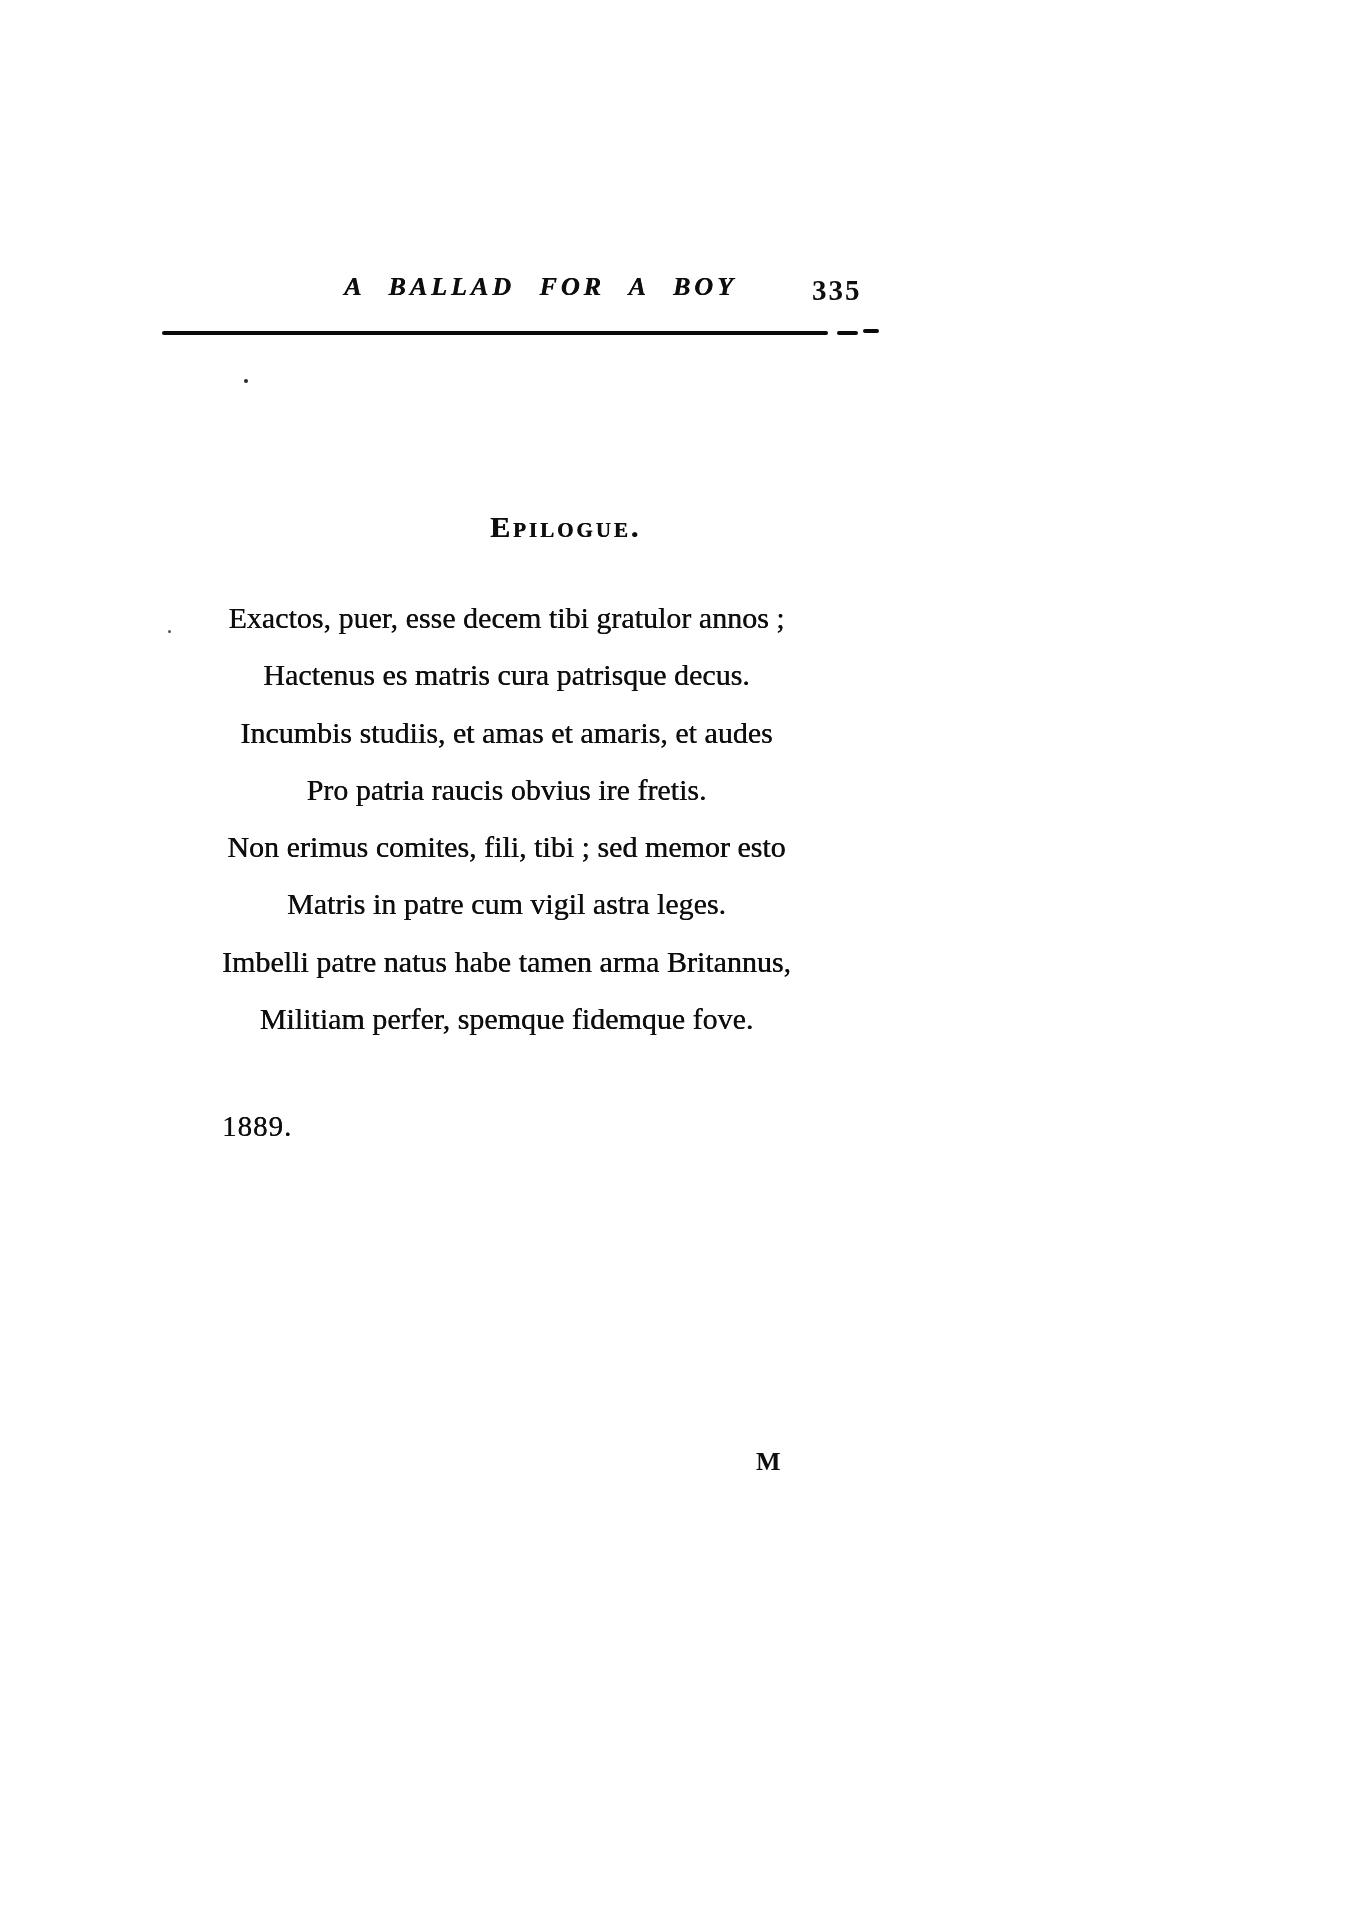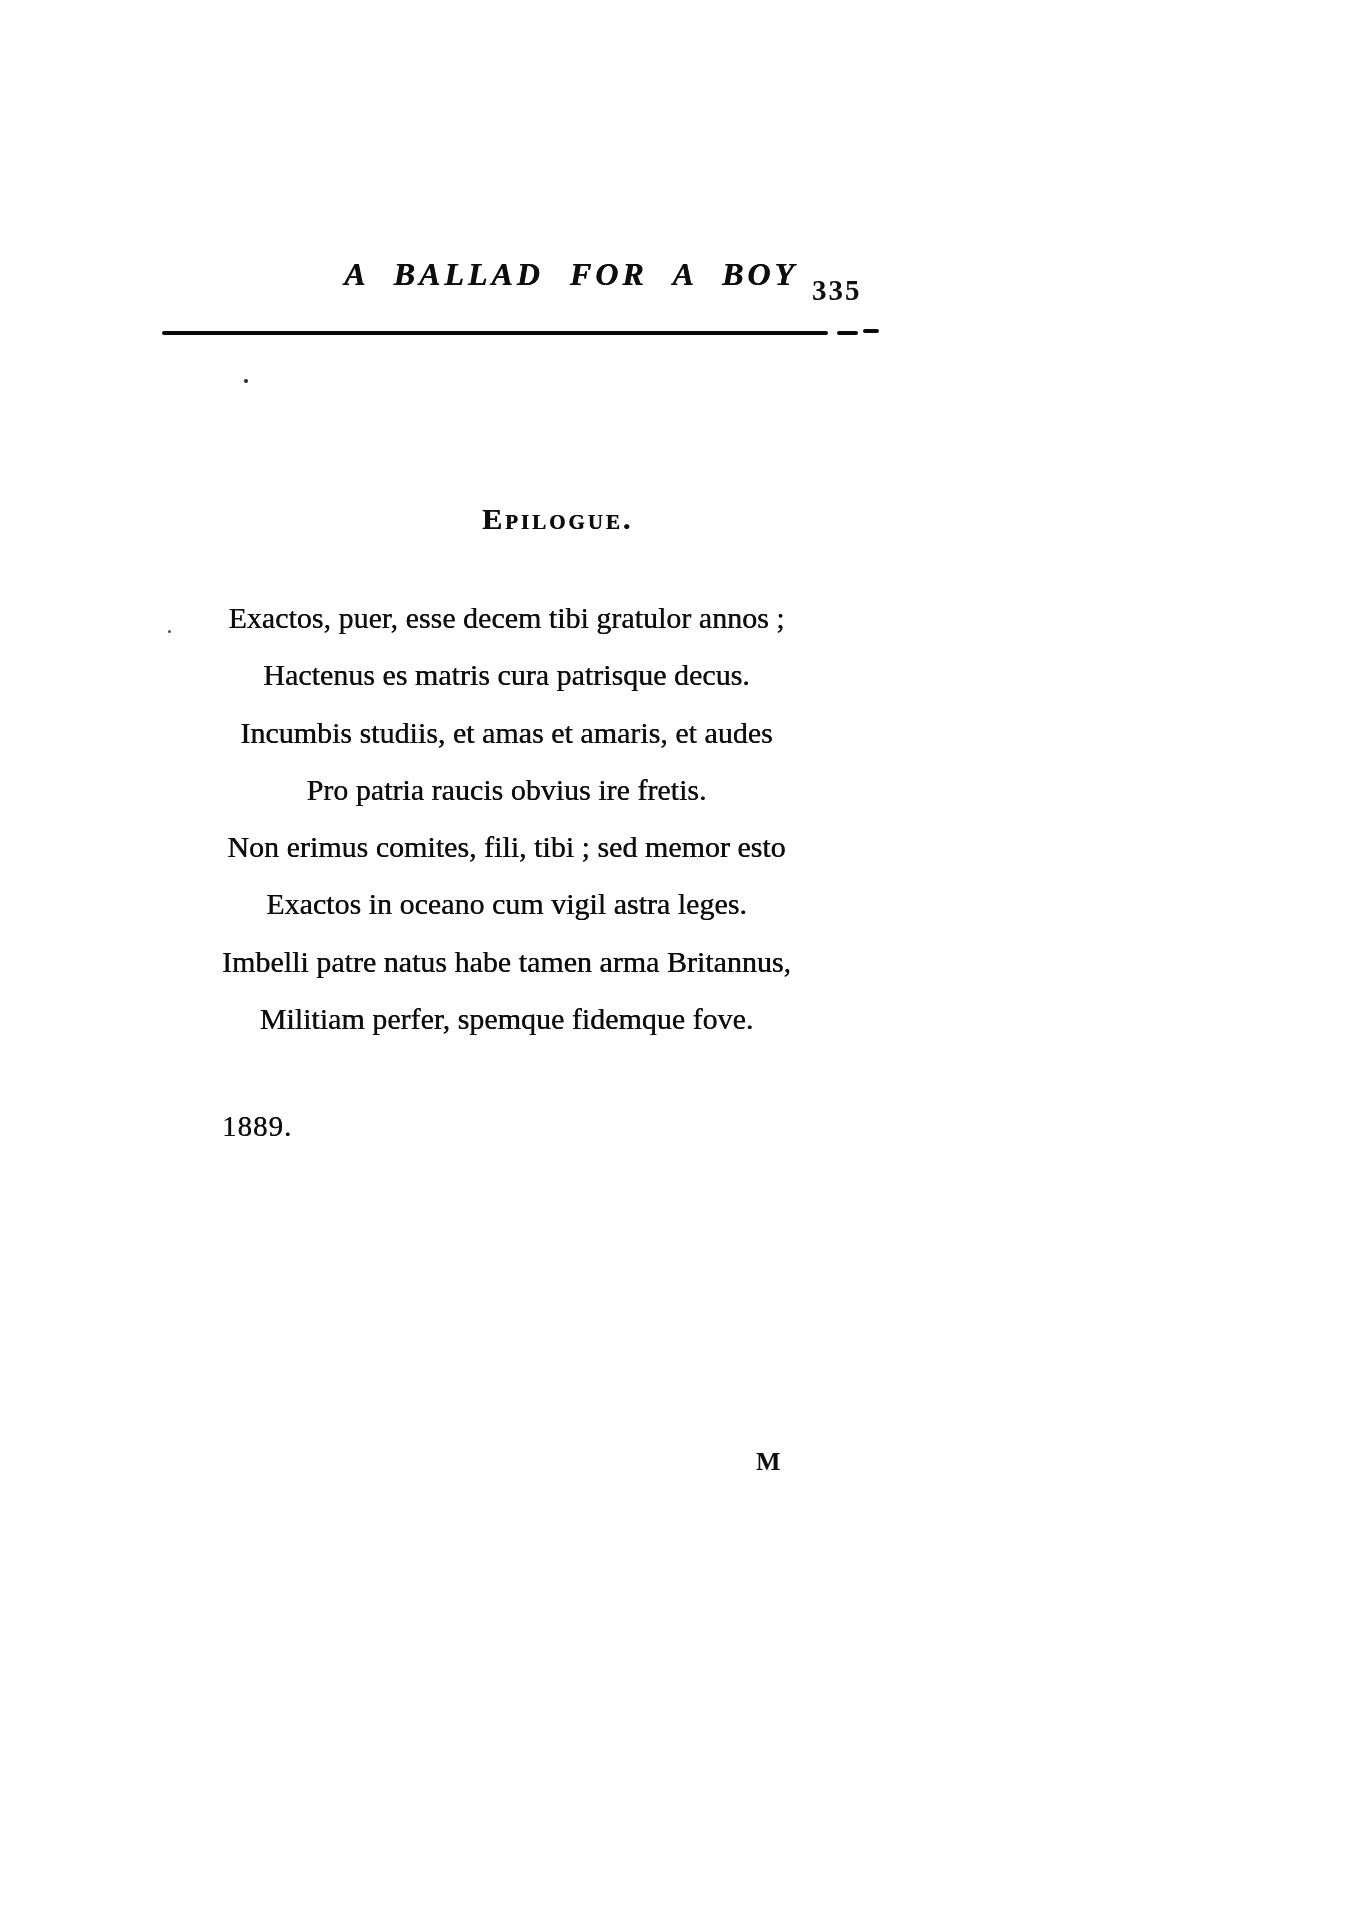--- a/index.html
+++ b/index.html
@@ -14,24 +14,24 @@
     background: #ffffff;
     font-family: "Liberation Serif", serif;
     color: #0e0e0e;
     overflow: hidden;
   }
 
   
   .running-head-title {
     position: absolute;
     left: 344px;
-    top: 256px;
+    top: 272px;
     font-style: italic;
     font-weight: bold;
-    font-size: 32px;
+    font-size: 26px;
     letter-spacing: 4px;
     word-spacing: 14px;
     white-space: nowrap;
     text-shadow: 0.4px 0 0 currentColor;
   }
   .running-head-pagenum {
     position: absolute;
     left: 812px;
     top: 274px;
     font-size: 29px;
@@ -57,21 +57,21 @@
   
   .speck { position: absolute; background: #2a2a2a; border-radius: 50%; }
   .speck.s1 { left: 244px; top: 379px; width: 4px; height: 4px; }
   .speck.s2 { left: 168px; top: 630px; width: 3px; height: 3px; background: #555; }
 
   
   .section-heading {
     position: absolute;
     left: 478px;
     top: 498px;
-    margin: 4px;
+    margin: 12px;
     font-variant: small-caps;
     font-weight: bold;
     font-size: 30px;
     letter-spacing: 3px;
     white-space: nowrap;
     text-shadow: 0.4px 0 0 currentColor;
   }
 
   
   .poem {
@@ -122,21 +122,21 @@
   <div class="speck s2"></div>
 
   <h2 class="section-heading">Epilogue.</h2>
 
   <div class="poem">
     <div class="poem-line">Exactos, puer, esse decem tibi gratulor annos ;</div>
     <div class="poem-line">Hactenus es matris cura patrisque decus.</div>
     <div class="poem-line">Incumbis studiis, et amas et amaris, et audes</div>
     <div class="poem-line">Pro patria raucis obvius ire fretis.</div>
     <div class="poem-line">Non erimus comites, fili, tibi ; sed memor esto</div>
-    <div class="poem-line">Exactos in oceano cum vigil astra leges.</div>
+    <div class="poem-line">Matris in patre cum vigil astra leges.</div>
     <div class="poem-line">Imbelli patre natus habe tamen arma Britannus,</div>
     <div class="poem-line">Militiam perfer, spemque fidemque fove.</div>
   </div>
 
   <div class="poem-date">1889.</div>
 
   <div class="signature-mark">M</div>
 
 </div>
 

